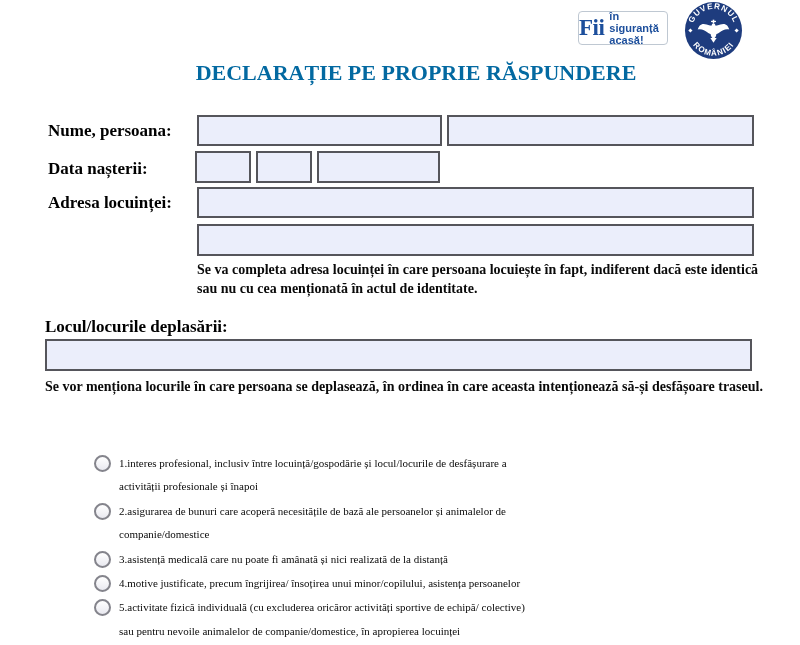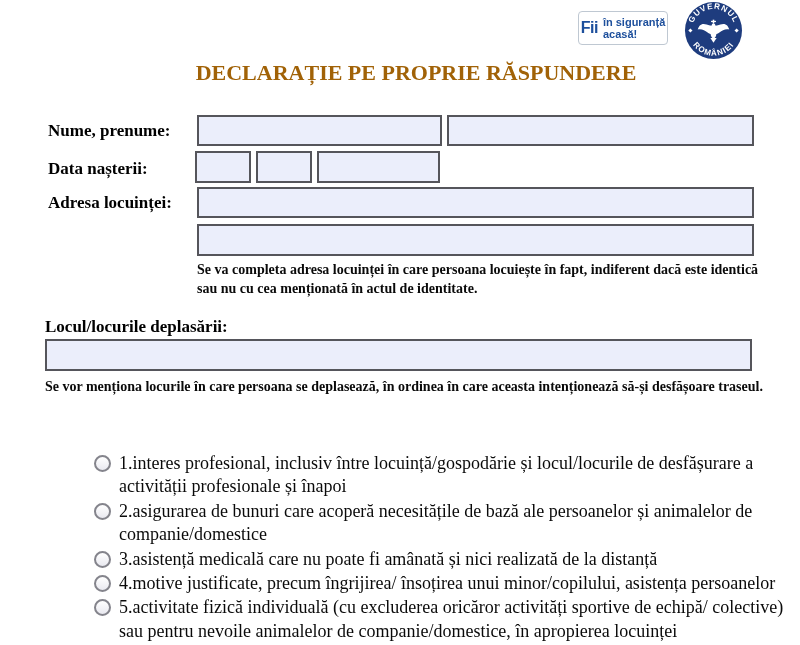--- a/index.html
+++ b/index.html
@@ -10,33 +10,33 @@
     font-family:"Liberation Serif", serif; color:#0a0a0a;
   }
 
   
   .badge {
     position:absolute; left:578px; top:11px; width:90px; height:34px;
     border:1px solid #bfc8d2; border-radius:4px; background:#ffffff;
     display:flex; align-items:center; justify-content:center; gap:5px;
   }
   .badge-fii {
-    font-family:Liberation Sans, sans-serif; font-weight:700;
-    font-size:16px; color:#1d4f9c; letter-spacing:-0.5px;
+    font-family:Liberation Serif, serif; font-weight:700;
+    font-size:23px; color:#1d4f9c; letter-spacing:-0.5px;
   }
   .badge-tag {
     font-family:Liberation Sans, sans-serif; font-weight:700;
     font-size:11px; line-height:1.1; color:#1d4f9c;
   }
   .logo { position:absolute; left:684px; top:1px; width:59px; height:59px; }
 
   
   .title {
     position:absolute; left:0; top:60px; width:100%;
-    text-align:center; font-weight:700; font-size:22px; color:#a16207;padding-left:32px;
+    text-align:center; font-weight:700; font-size:22px; color:#0369a1;padding-left:32px;
   }
 
   
   .lbl { position:absolute; font-weight:700; font-size:17px; color:#000; white-space:nowrap; }
   .box {
     position:absolute; background:#ebeefb; border:2px solid #55555b;
     font-family:"Liberation Serif", serif; font-size:15px; padding:0 6px;
     outline:none;
   }
   .note { position:absolute; font-weight:700; font-size:14px; line-height:19px; color:#0a0a0a; }
@@ -44,21 +44,21 @@
 
   
   .options { position:absolute; left:80px; top:452px; width:712px; }
   .opt { position:relative; padding-left:39px; margin-bottom:1px; }
   .radio {
     position:absolute; left:14px; top:3px; width:17px; height:17px;
     border:2px solid #84848c; border-radius:50%;
     background:linear-gradient(180deg,#ffffff,#e9e9f0);
   }
   .optline {
-    font-size:18px; line-height:23.4px; white-space:nowrap; color:#0a0a0a;
+    font-size:11px; line-height:23.4px; white-space:nowrap; color:#0a0a0a;
   }
 </style>
 </head>
 <body>
 
 <div class="page">
 
   <div class="badge">
     <span class="badge-fii">Fii</span>
     <span class="badge-tag">
@@ -88,21 +88,21 @@
         <circle cx="0" cy="-6.3" r="1.9" fill="#ffffff"></circle>
         <path d="M0,-5 C-2,-6 -5,-6.2 -7,-7 C-12,-9 -15,-6 -16,-2 C-12,-3 -9,-1 -6,1 C-4,2.5 -2,3 0,3 C2,3 4,2.5 6,1 C9,-1 12,-3 16,-2 C15,-6 12,-9 7,-7 C5,-6.2 2,-6 0,-5 Z" fill="#ffffff"></path>
         <ellipse cx="0" cy="1.5" rx="3" ry="5.5" fill="#ffffff"></ellipse>
         <path d="M-3.2,6.5 L3.2,6.5 L0,11.5 Z" fill="#ffffff"></path>
       </g>
     </svg>
   </div>
 
   <div class="title">DECLARAȚIE PE PROPRIE RĂSPUNDERE</div>
 
-  <div class="lbl" style="left:48px; top:121px;">Nume, prenume:</div>
+  <div class="lbl" style="left:48px; top:121px;">Nume, persoana:</div>
   <input type="text" class="box" style="left: 197px; top: 115px; width: 245px; height: 31px;" value="">
   <input type="text" class="box" style="left: 447px; top: 115px; width: 307px; height: 31px;" value="">
 
   <div class="lbl" style="left:48px; top:159px;">Data nașterii:</div>
   <input type="text" class="box" style="left: 195px; top: 151px; width: 56px; height: 32px;" value="">
   <input type="text" class="box" style="left: 256px; top: 151px; width: 56px; height: 32px;" value="">
   <input type="text" class="box" style="left: 317px; top: 151px; width: 123px; height: 32px;" value="">
 
   <div class="lbl" style="left:48px; top:193px;">Adresa locuinței:</div>
   <input type="text" class="box" style="left: 197px; top: 187px; width: 557px; height: 31px;" value="">

